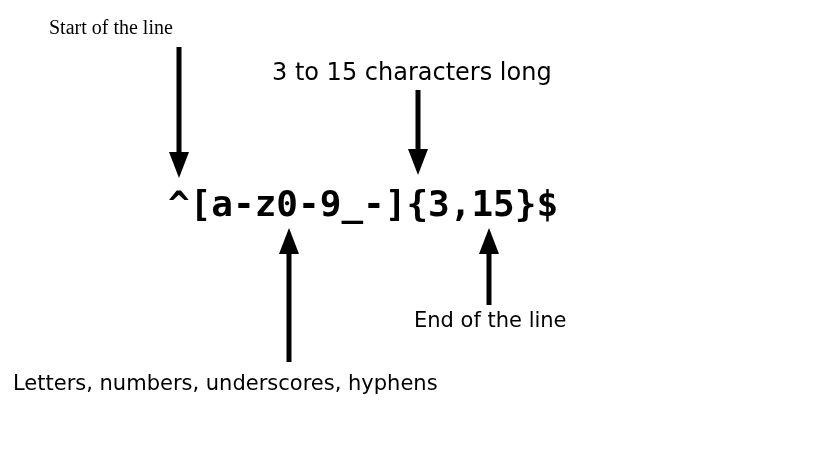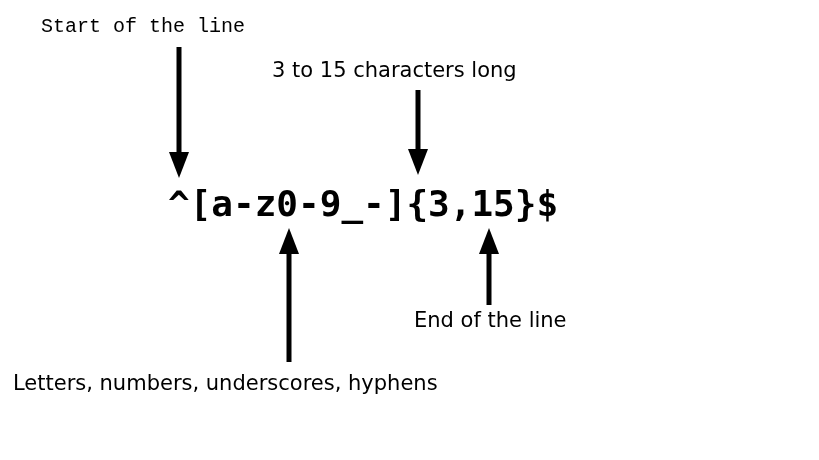--- a/index.html
+++ b/index.html
@@ -16,21 +16,22 @@
     font-family: "DejaVu Sans", sans-serif;
     color: #000000;
   }
   .label {
     position: absolute;
     white-space: nowrap;
     color: #000000;
     line-height: 1;
   }
   .mono-label {
-    font-family: Liberation Mono, monospace;
+    font-family: Liberation Serif, serif;
+    margin-left: 8px;
   }
   .sans-label {
     font-family: "DejaVu Sans", sans-serif;
   }
   .regex {
     position: absolute;
     font-family: "DejaVu Sans Mono", monospace;
     font-weight: bold;
     font-size: 36px;
     letter-spacing: 0px;
@@ -69,21 +70,21 @@
     </g>
 
     <g>
       <line x1="489" y1="305" x2="489" y2="248" stroke="#000000" stroke-width="5"></line>
       <polygon points="489,228 479,254 499,254" fill="#000000"></polygon>
     </g>
   </svg>
 
   <div class="label mono-label" style="left:41px; top:17px; font-size:20px;">Start of the line</div>
 
-  <div class="label sans-label" style="left:272px; top:60px; font-size:21px;">3 to 15 characters long</div>
+  <div class="label sans-label" style="left:272px; top:60px; font-size:24px;">3 to 15 characters long</div>
 
   <div class="regex" style="left:168px; top:183px;">^[a-z0-9_-]{3,15}$</div>
 
   <div class="label sans-label" style="left:414px; top:310px; font-size:21px;">End of the line</div>
 
   <div class="label sans-label" style="left:13px; top:373px; font-size:21px;">Letters, numbers, underscores, hyphens</div>
 
 </div>
 
 </body></html>

